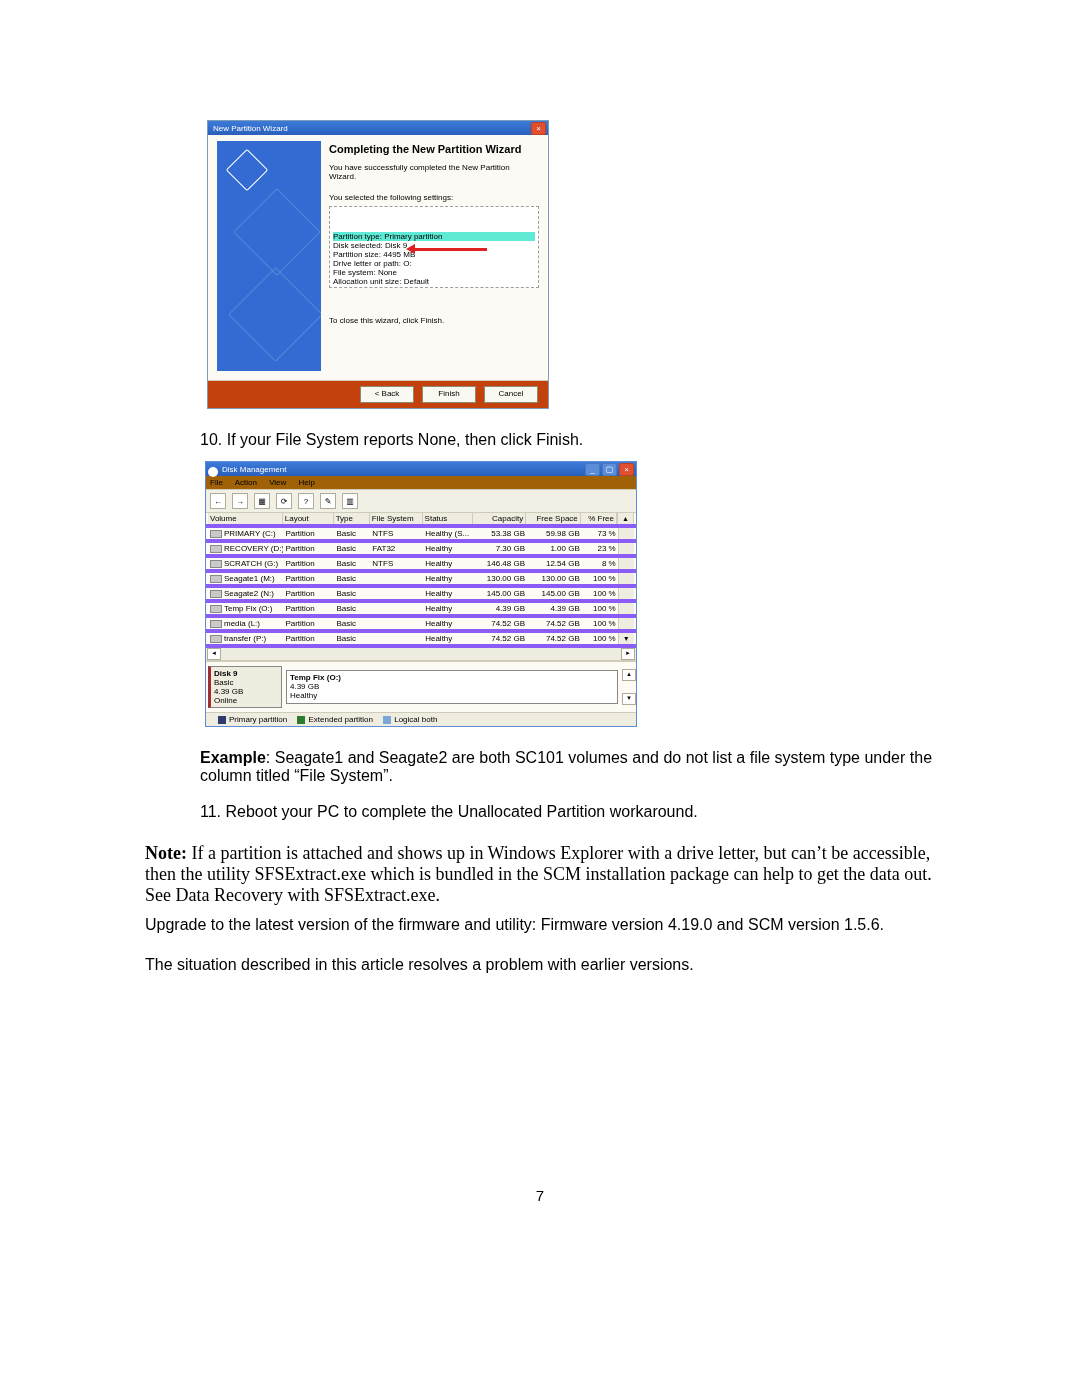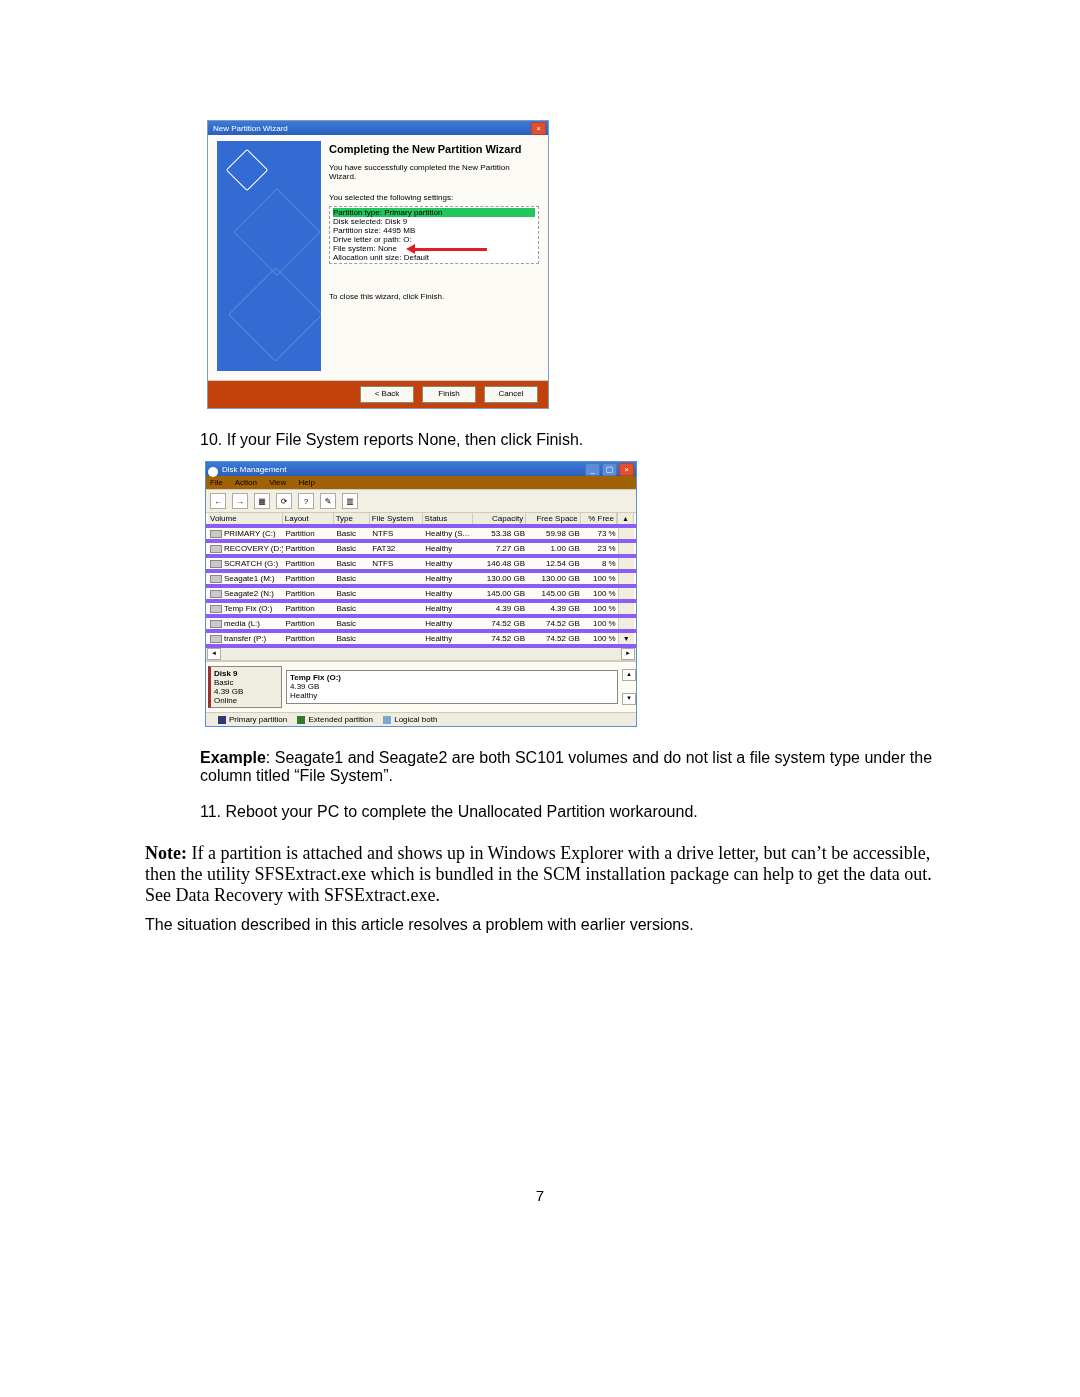--- a/index.html
+++ b/index.html
@@ -88,21 +88,22 @@
     color: #000;
   }
   .settings-box {
     border: 1px dashed #9c9c9c;
     background: #fff;
     padding: 1px 3px;
     margin: 4px 0 8px 0;
     position: relative;
   }
   .settings-box .sel {
-    background: #22c55e;
+    background: #5eead4;
+    margin-top: 24px;
   }
   .arrow {
     position: absolute;
     top: 41px;
     left: 85px;
     width: 72px;
     height: 3px;
     background: #e02020;
   }
   .arrow::before {
@@ -375,21 +376,21 @@
             <div class="c fsp">59.98 GB</div>
             <div class="c pf">73 %</div>
             <div class="c scr"></div>
           </div>
           <div class="dm-trow">
             <div class="c vol"><span class="vol-icon"></span>RECOVERY (D:)</div>
             <div class="c lay">Partition</div>
             <div class="c typ">Basic</div>
             <div class="c fs">FAT32</div>
             <div class="c sta">Healthy</div>
-            <div class="c cap">7.27 GB</div>
+            <div class="c cap">7.30 GB</div>
             <div class="c fsp">1.00 GB</div>
             <div class="c pf">23 %</div>
             <div class="c scr"></div>
           </div>
           <div class="dm-trow">
             <div class="c vol"><span class="vol-icon"></span>SCRATCH (G:)</div>
             <div class="c lay">Partition</div>
             <div class="c typ">Basic</div>
             <div class="c fs">NTFS</div>
             <div class="c sta">Healthy</div>
@@ -490,16 +491,17 @@
 
   <div class="li-text" style="margin-bottom:22px;">
     11. <span>Reboot your PC to complete the Unallocated Partition workaround.</span>
   </div>
 
   <div class="serif" style="margin-bottom:10px;">
     <b>Note:</b><span> If a partition is attached and shows up in Windows Explorer with a drive letter, but can’t be accessible, then the utility SFSExtract.exe which is bundled in the SCM installation package can help to get the data out. See Data Recovery with SFSExtract.exe.</span>
   </div>
 
 
+  <div class="bodypara">Upgrade to the latest version of the firmware and utility: Firmware version 4.19.0 and SCM version 1.5.6.</div>
   <div class="bodypara">The situation described in this article resolves a problem with earlier versions.</div>
 
   <div class="pagenum">7</div>
 </div>
 
 </body></html>

